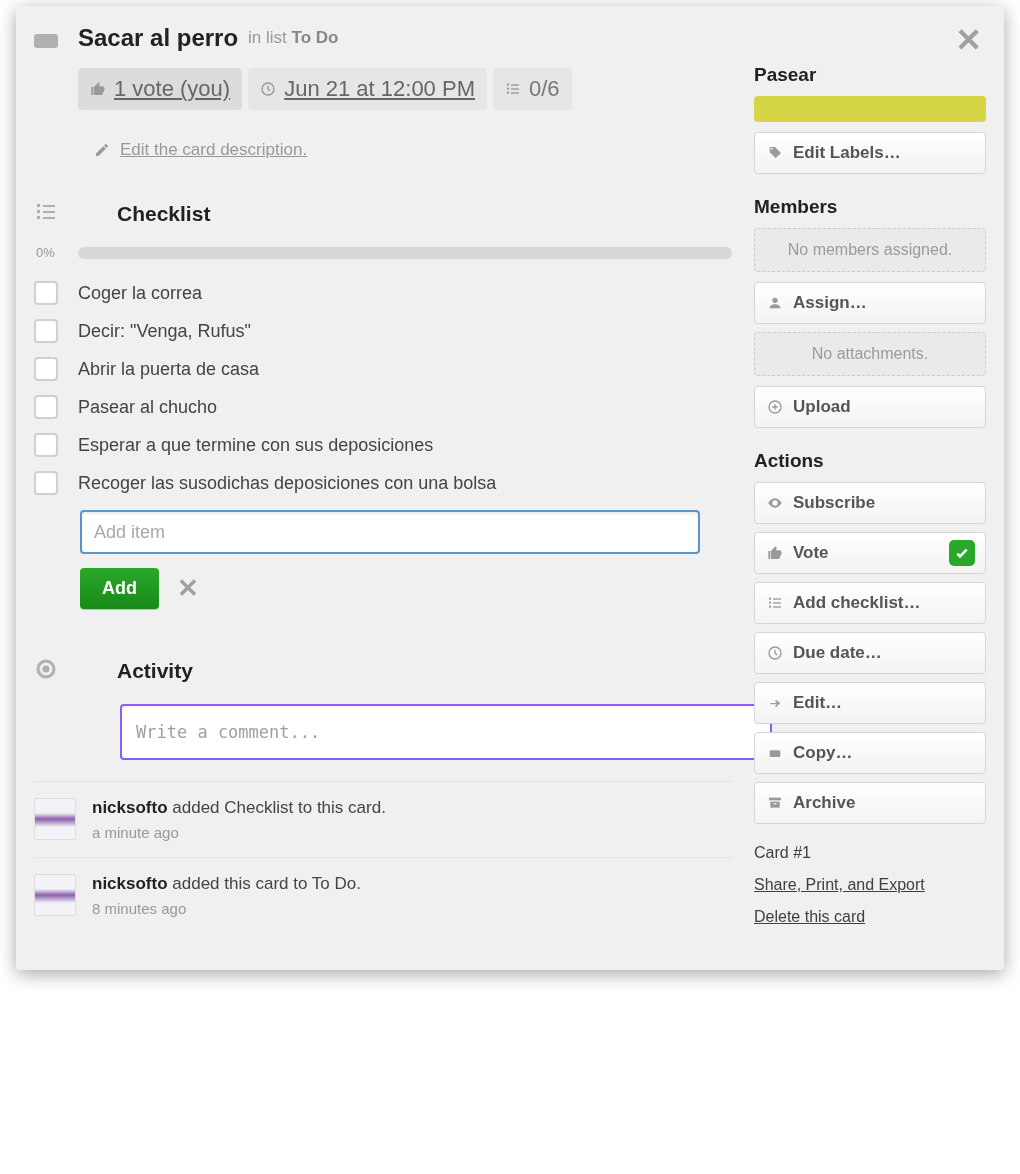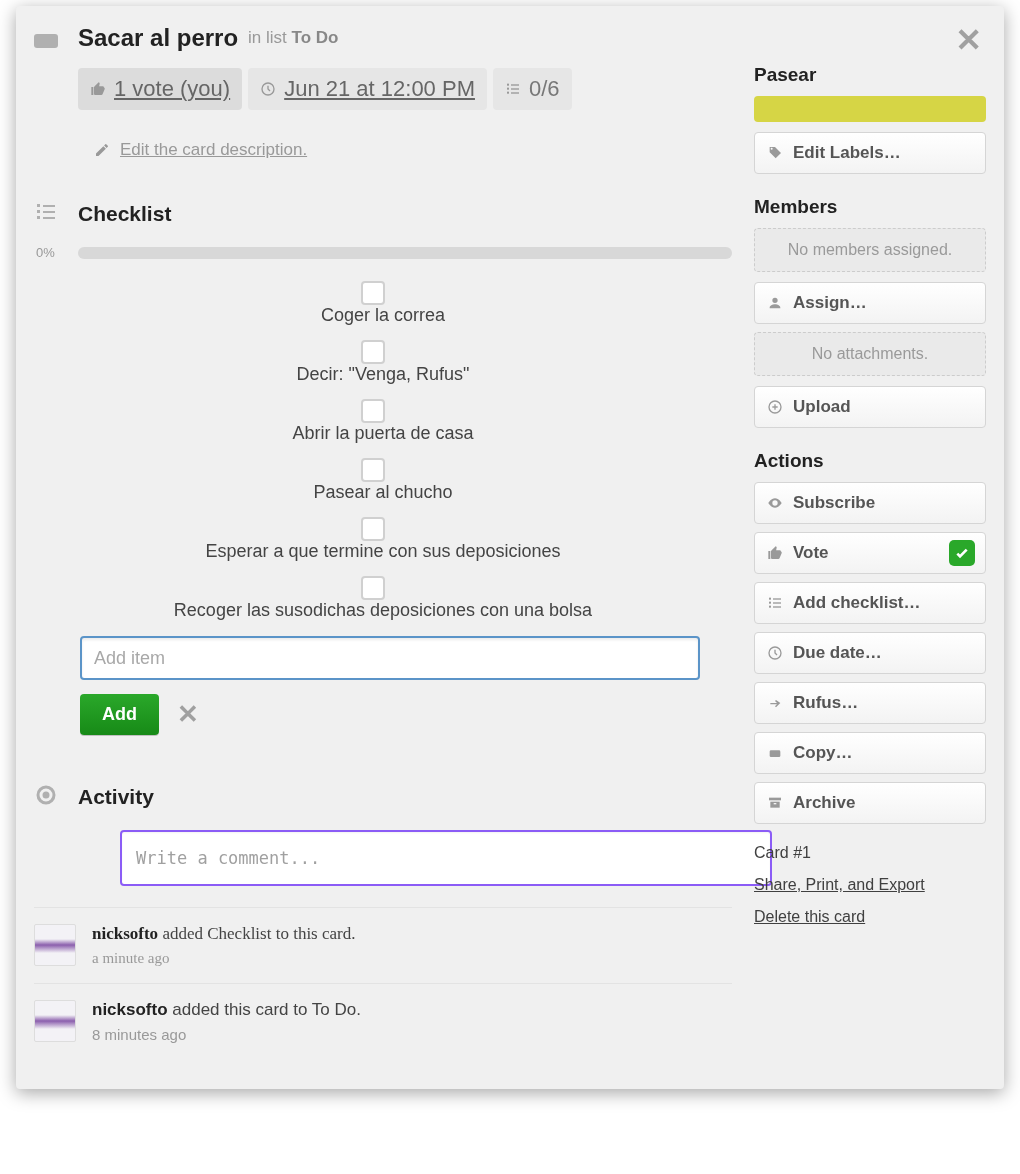--- a/index.html
+++ b/index.html
@@ -90,20 +90,21 @@
     display:flex; align-items:center; gap:10px;
     cursor:pointer;
   }
   .edit-desc .u { text-decoration: underline; }
 
   
   .section-hdr {
     display:flex; align-items:center;
     margin-top: 40px;
     margin-left: 0;
+    gap: 39px;
   }
   .section-hdr .sic {
     width: 24px; margin-right: 20px;
     color:#b0b0b0;
   }
   .section-hdr h3 {
     margin:0; font-size: 21px; font-weight: bold; color:#222;
   }
 
   .progress-row {
@@ -114,21 +115,20 @@
   .progress-bar {
     flex:1; height: 12px;
     background: #d8d8d8;
     border-radius: 7px;
   }
 
   .check-list { margin-top: 14px; }
   .check-item {
     display:flex; align-items:center;
     padding: 7px 0;
-    flex-direction: column;
   }
   .check-item .cb {
     width: 24px; height: 24px;
     border: 2px solid #d0d0d0;
     border-radius: 4px;
     background: #fff;
     margin-right: 20px;
     flex-shrink: 0;
     cursor: pointer;
   }
@@ -180,21 +180,21 @@
     margin-left: 40px;
   }
   .comment-box textarea::placeholder { color:#a0a0a0; }
 
   .act-item {
     display:flex; align-items:flex-start;
     padding: 16px 0;
     border-top: 1px solid #e3e3e3;
     gap: 16px;
   }
-  .act-item.first { margin-top:18px;font-family:Liberation Serif, serif; }
+  .act-item.first { margin-top:18px; }
   .avatar {
     width: 42px; height: 42px;
     background: linear-gradient(180deg,#f3f2f6 0%, #f3f2f6 35%, #8b5fad 50%, #f3f2f6 70%);
     border: 1px solid #ddd;
     border-radius: 2px;
     flex-shrink:0;
   }
   .act-text .line1 { font-size:17px; color:#444; }
   .act-text .line1 b { color:#222; }
   .act-text .line2 { font-size:15px; color:#999; margin-top:6px; }
@@ -472,21 +472,21 @@
           </span>
         <span>Due date…</span>
       </div>
 
       <div class="side-btn">
         <span class="ico">
             <svg viewBox="0 0 24 24" fill="currentColor">
               <path d="M5 12h10l-3-3 1.5-1.5L20 12l-6.5 6.5L12 17l3-3H5z"></path>
             </svg>
           </span>
-        <span>Rufus…</span>
+        <span>Edit…</span>
       </div>
 
       <div class="side-btn">
         <span class="ico">
             <svg viewBox="0 0 24 24" fill="currentColor">
               <rect x="4" y="8" width="16" height="10" rx="2"></rect>
             </svg>
           </span>
         <span>Copy…</span>
       </div>

